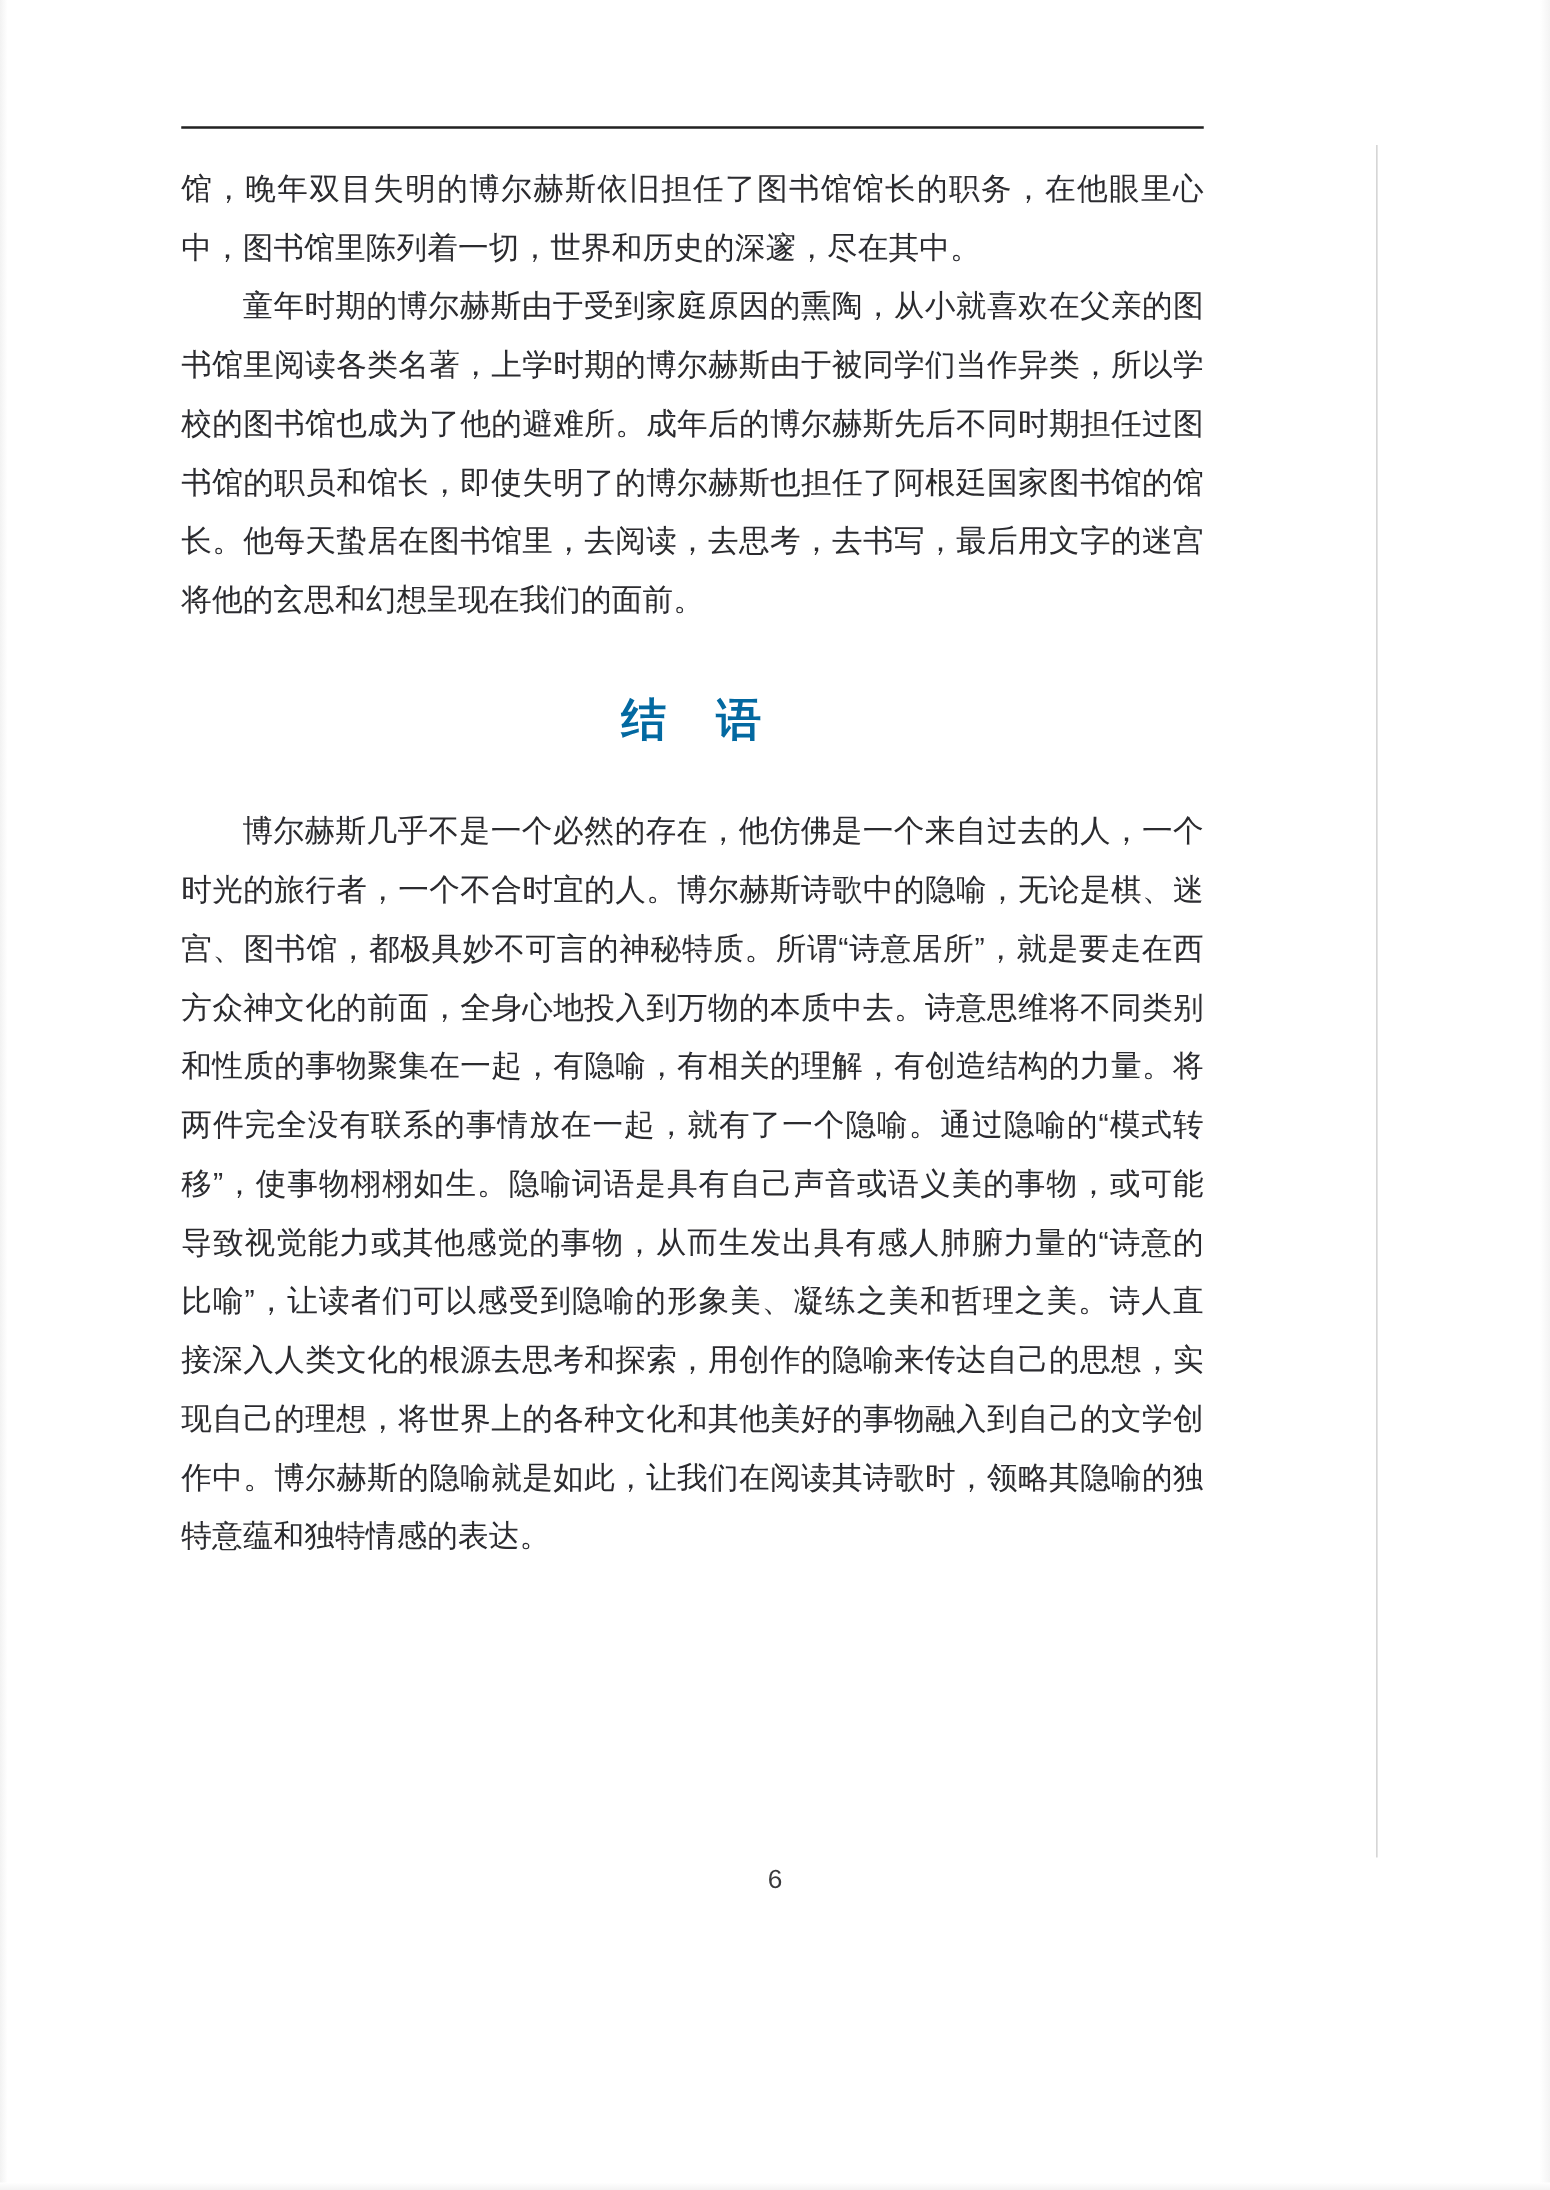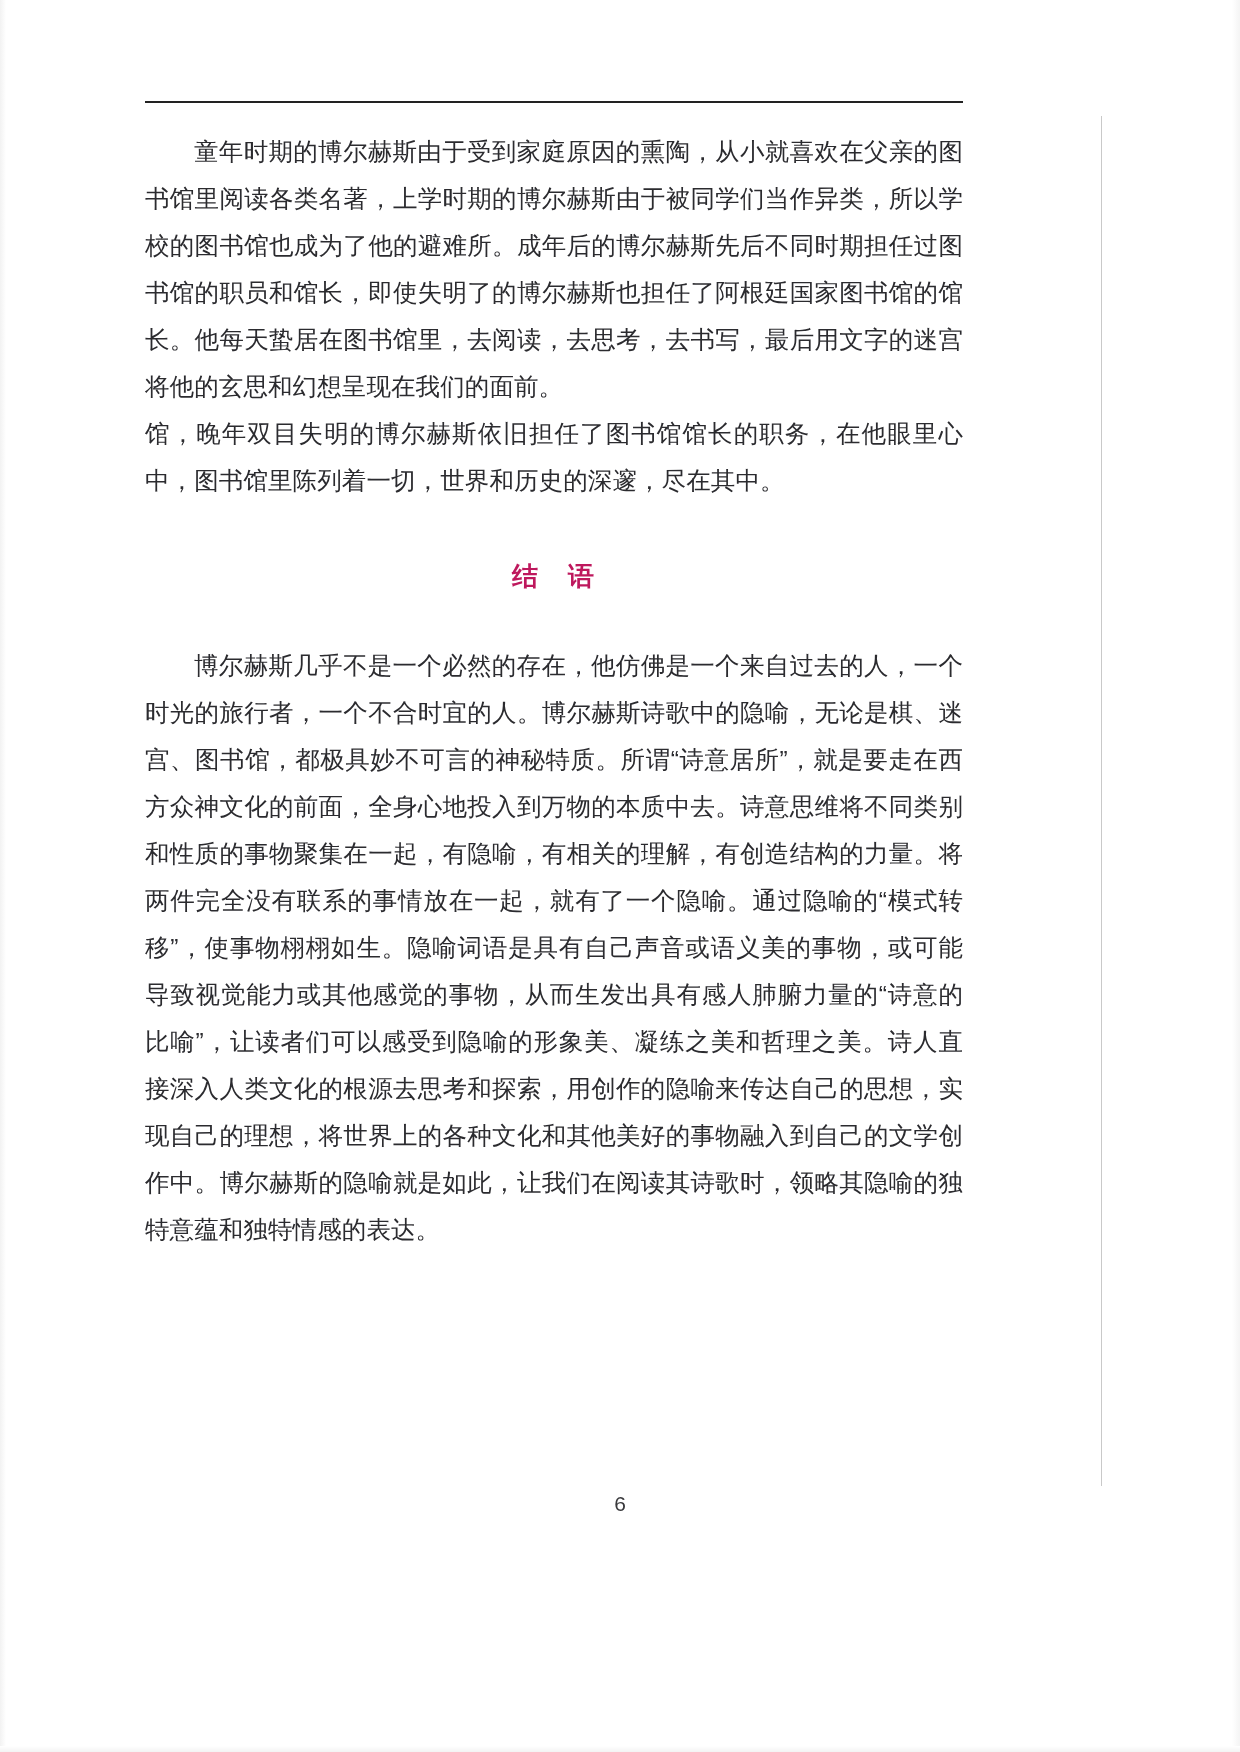--- a/index.html
+++ b/index.html
@@ -88,24 +88,24 @@
     text-justify: inter-character;
     letter-spacing: 0.1px;
     font-weight: 400;
   }
   p.body-par.indent {
     text-indent: 2em;
   }
 
   h2.section-heading {
     margin: 0;
-    font-size: 26px;
+    font-size: 36px;
     line-height: 48px;
     font-weight: 700;
-    color: #be185d;
+    color: #0369a1;
     text-align: center;
     letter-spacing: 2px;
     font-family: "Liberation Sans", "DejaVu Sans", sans-serif;
   }
 
   .heading-block {
     padding-top: 48px;
     padding-bottom: 42px;
   }
 
@@ -136,23 +136,23 @@
 
     <div class="scan-edge-left"></div>
     <div class="scan-edge-right"></div>
     <div class="scan-edge-bottom"></div>
     <div class="right-rule"></div>
 
     <div class="header-rule"></div>
 
     <div class="text-column">
 
+      <p class="body-par">馆，晚年双目失明的博尔赫斯依旧担任了图书馆馆长的职务，在他眼里心中，图书馆里陈列着一切，世界和历史的深邃，尽在其中。</p>
+
       <p class="body-par indent">童年时期的博尔赫斯由于受到家庭原因的熏陶，从小就喜欢在父亲的图书馆里阅读各类名著，上学时期的博尔赫斯由于被同学们当作异类，所以学校的图书馆也成为了他的避难所。成年后的博尔赫斯先后不同时期担任过图书馆的职员和馆长，即使失明了的博尔赫斯也担任了阿根廷国家图书馆的馆长。他每天蛰居在图书馆里，去阅读，去思考，去书写，最后用文字的迷宫将他的玄思和幻想呈现在我们的面前。</p>
-
-      <p class="body-par">馆，晚年双目失明的博尔赫斯依旧担任了图书馆馆长的职务，在他眼里心中，图书馆里陈列着一切，世界和历史的深邃，尽在其中。</p>
 
       <div class="heading-block">
         <h2 class="section-heading">结　语</h2>
       </div>
 
       <div class="conclusion-block">
         <p class="body-par indent">博尔赫斯几乎不是一个必然的存在，他仿佛是一个来自过去的人，一个时光的旅行者，一个不合时宜的人。博尔赫斯诗歌中的隐喻，无论是棋、迷宫、图书馆，都极具妙不可言的神秘特质。所谓“诗意居所”，就是要走在西方众神文化的前面，全身心地投入到万物的本质中去。诗意思维将不同类别和性质的事物聚集在一起，有隐喻，有相关的理解，有创造结构的力量。将两件完全没有联系的事情放在一起，就有了一个隐喻。通过隐喻的“模式转移”，使事物栩栩如生。隐喻词语是具有自己声音或语义美的事物，或可能导致视觉能力或其他感觉的事物，从而生发出具有感人肺腑力量的“诗意的比喻”，让读者们可以感受到隐喻的形象美、凝练之美和哲理之美。诗人直接深入人类文化的根源去思考和探索，用创作的隐喻来传达自己的思想，实现自己的理想，将世界上的各种文化和其他美好的事物融入到自己的文学创作中。博尔赫斯的隐喻就是如此，让我们在阅读其诗歌时，领略其隐喻的独特意蕴和独特情感的表达。</p>
       </div>
 
     </div>

